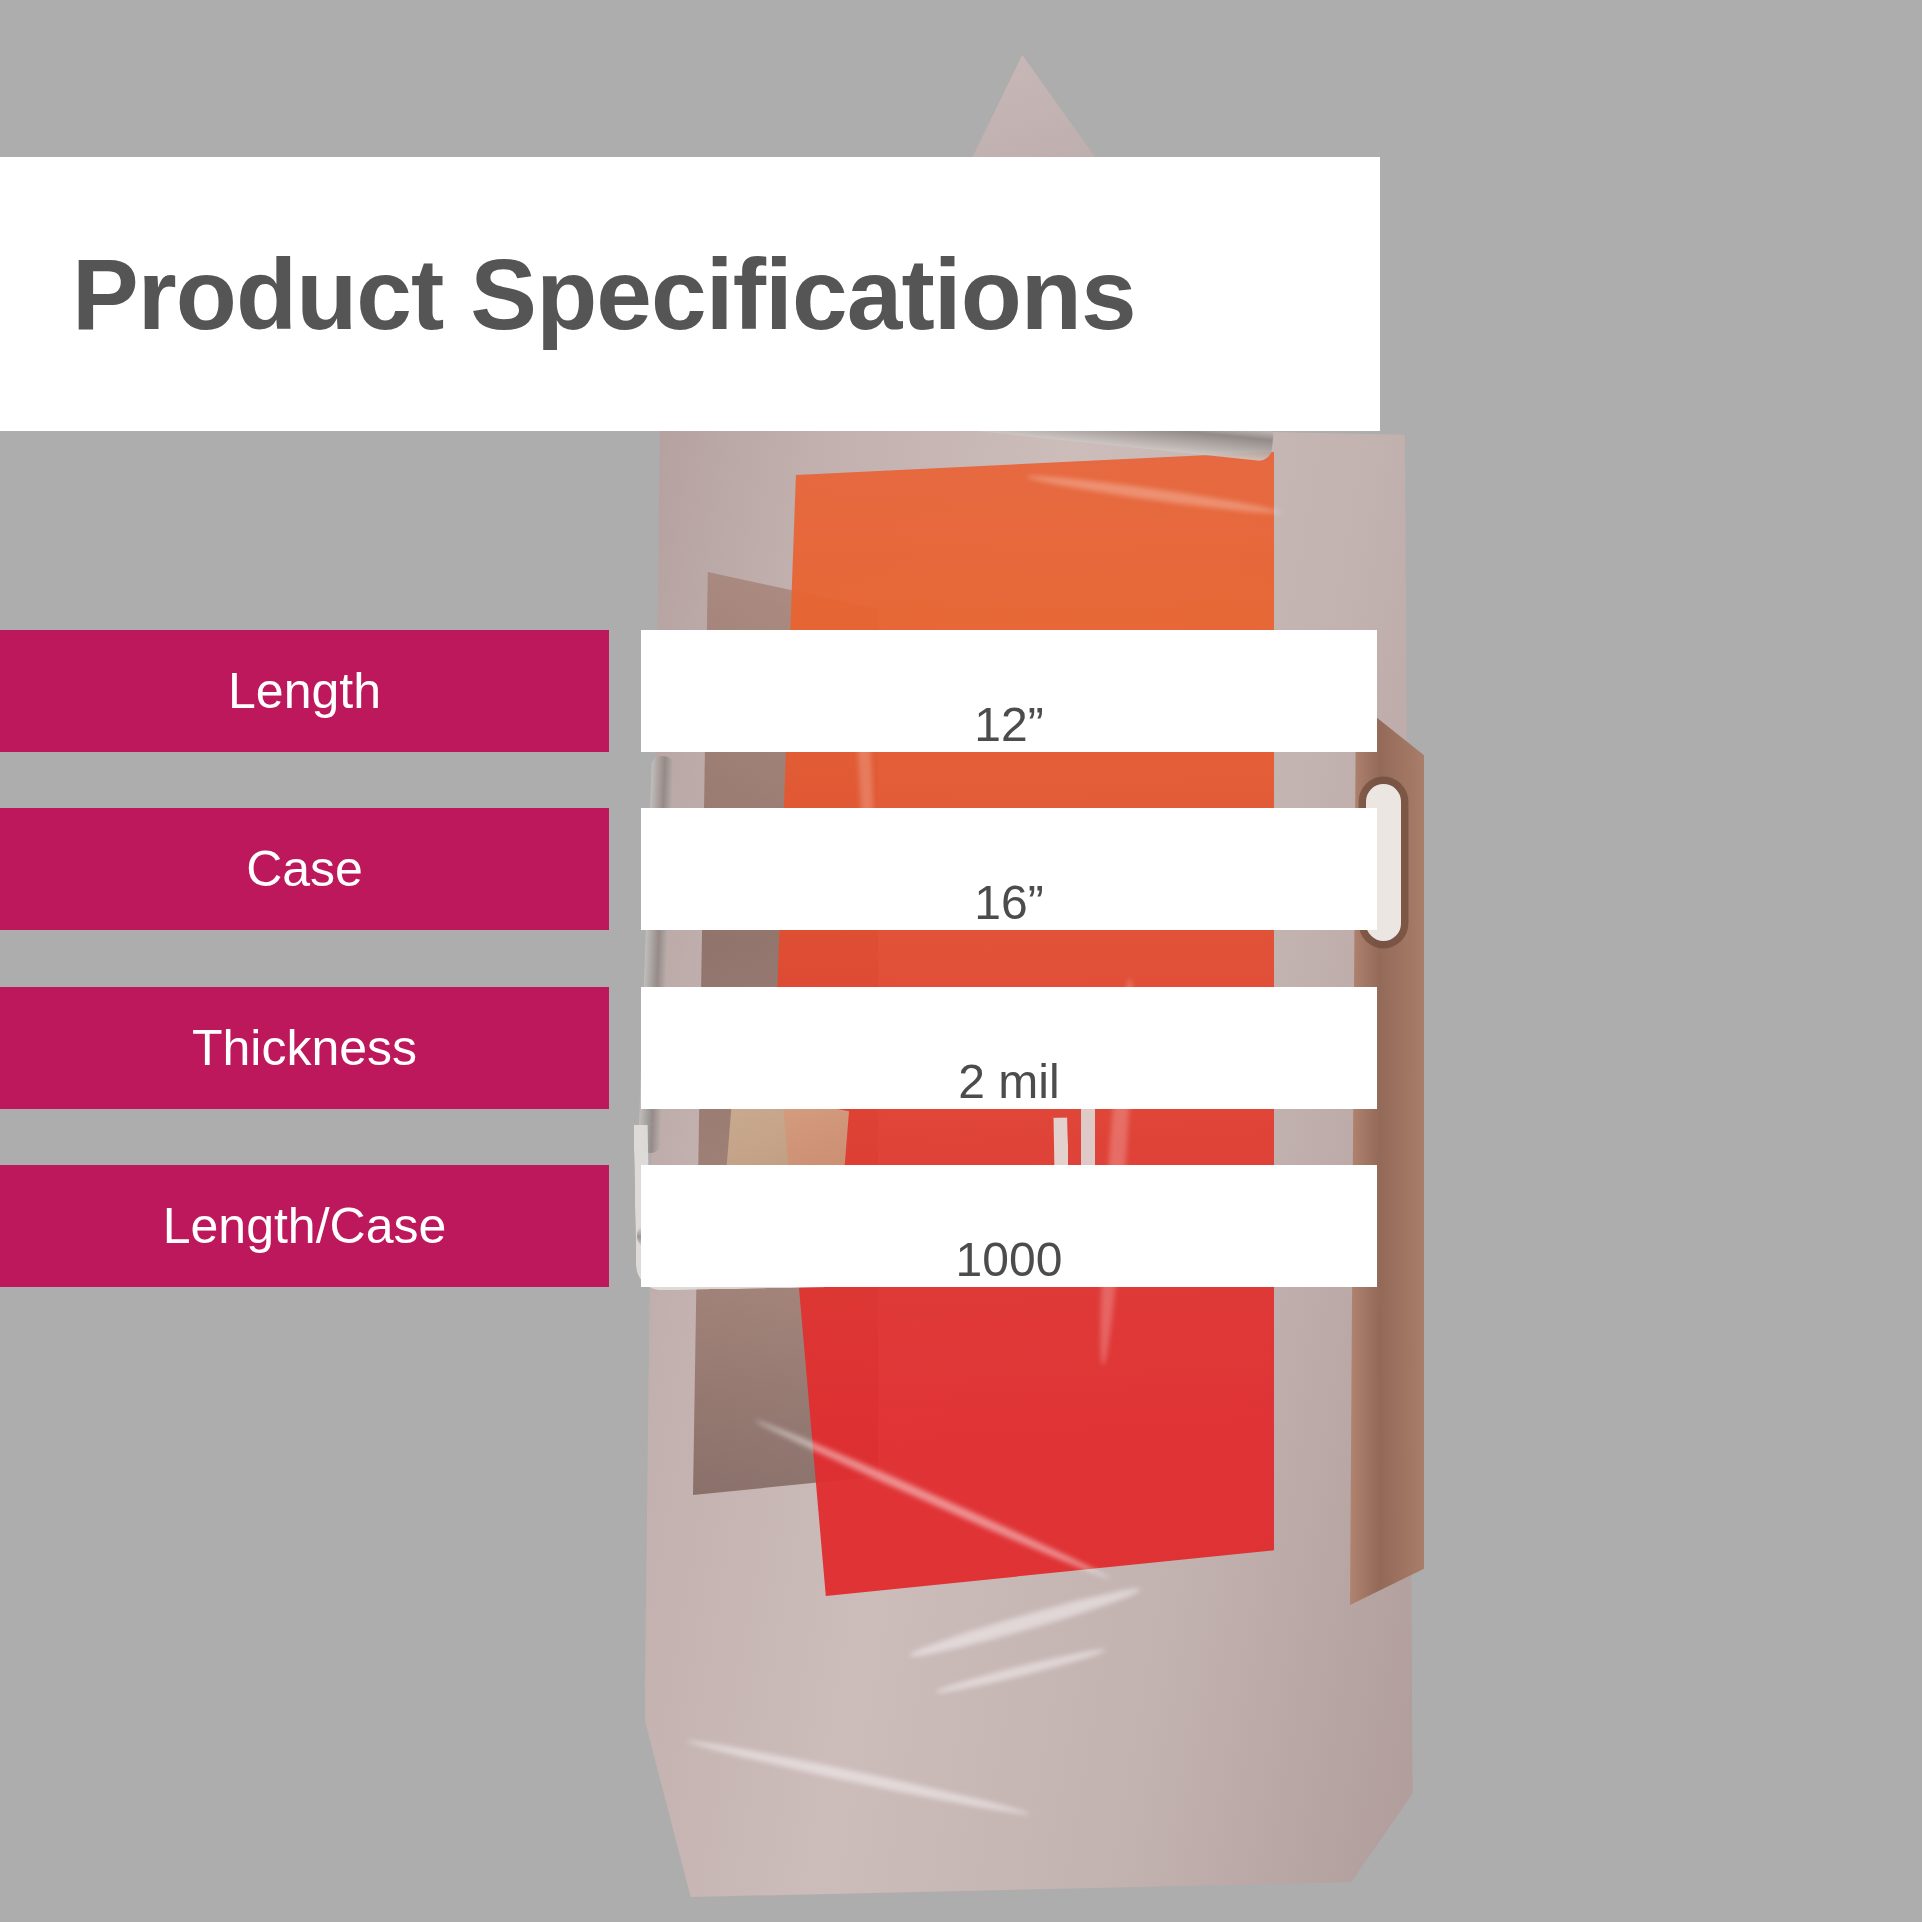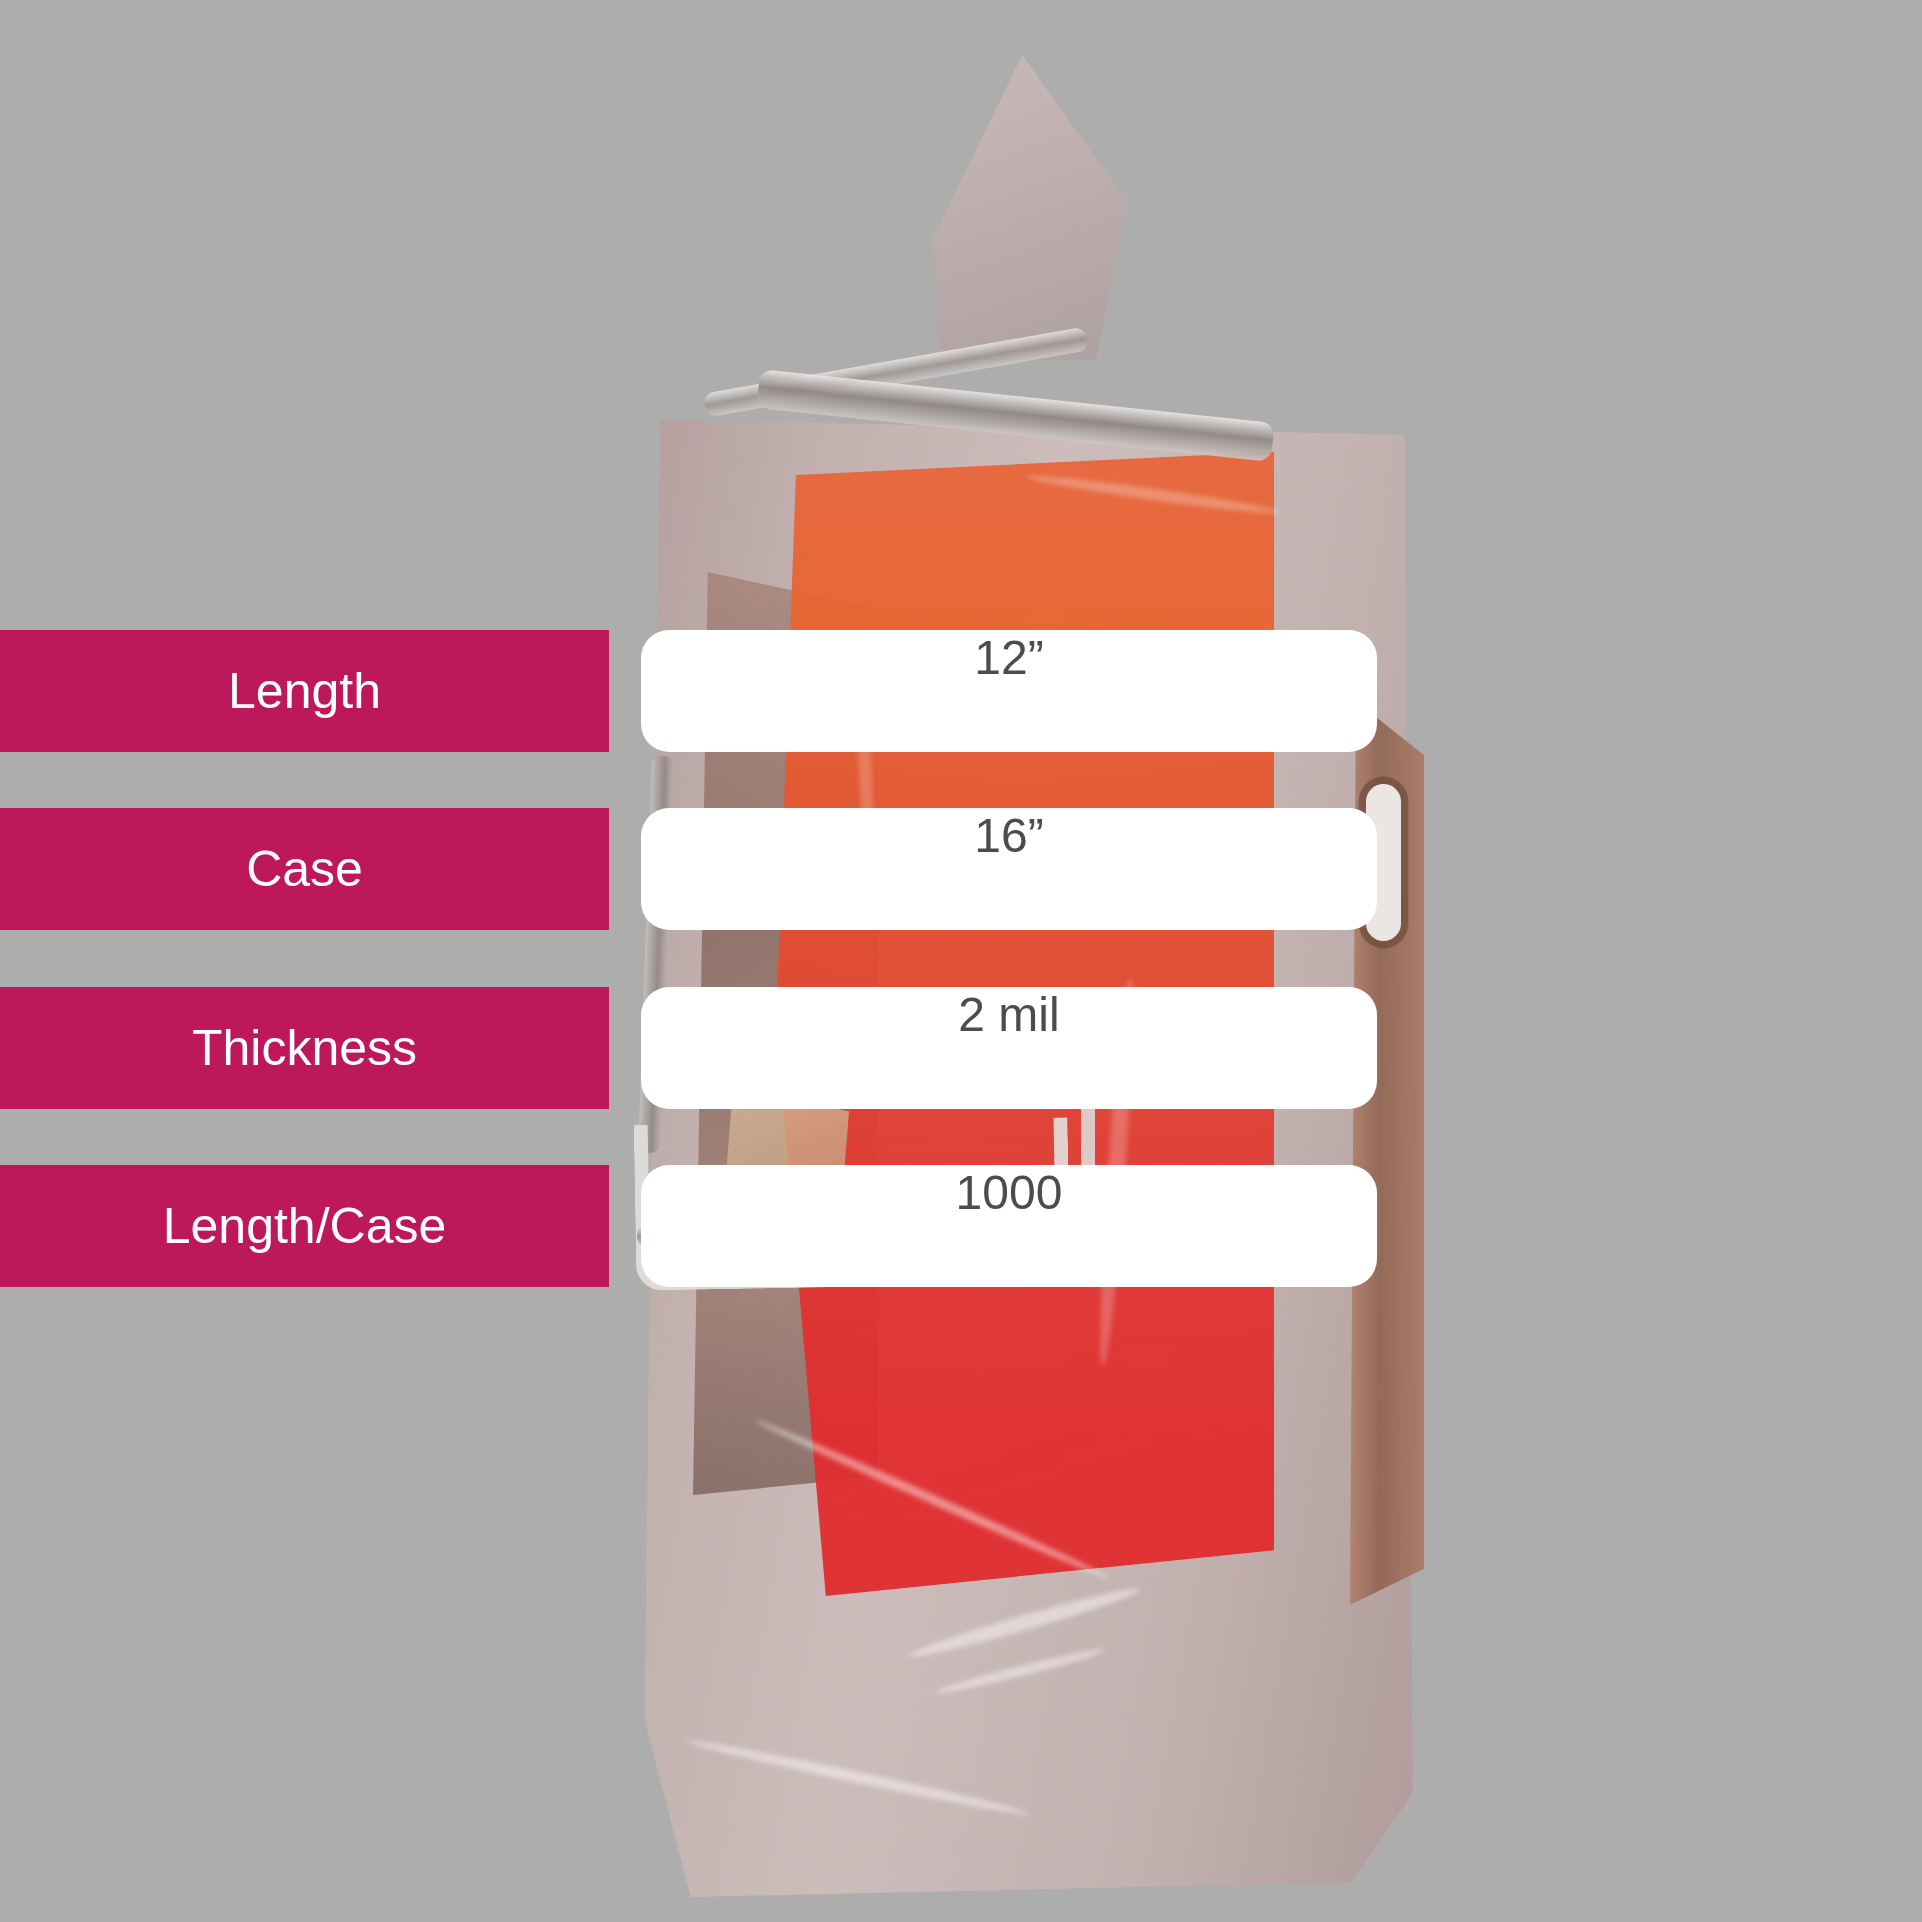--- a/index.html
+++ b/index.html
@@ -187,21 +187,21 @@
   .label-text{
     color:#ffffff;
     font-size:50px;
     font-weight:400;
     white-space:nowrap;
   }
   .value-cell{
     position:absolute; left:641px;
     width:736px; height:122px;
     background:#ffffff;
-    display:flex; align-items:flex-start; justify-content:center;border-radius:28px;
+    display:flex; align-items:flex-end; justify-content:center;
   }
   .value-text{
     color:#4c4c4c;
     font-size:48px;
     font-weight:400;
     white-space:nowrap;
   }
   .row0{ top:630px; }
   .row1{ top:808px; }
   .row2{ top:987px; }
@@ -230,20 +230,23 @@
       <div class="crinkle c1"></div>
       <div class="crinkle c2"></div>
       <div class="crinkle c3"></div>
       <div class="crinkle c4"></div>
       <div class="crinkle c5"></div>
       <div class="crinkle c6"></div>
       <div class="crinkle c7"></div>
     </div>
   </div>
 
+  <div class="title-box">
+    <div class="title-text">Product Specifications</div>
+  </div>
 
   <div class="spec-row row0">
     <div class="label-cell">
       <span class="label-text">Length</span>
     </div>
     <div class="value-cell">
       <span class="value-text">12”</span>
     </div>
   </div>
 

